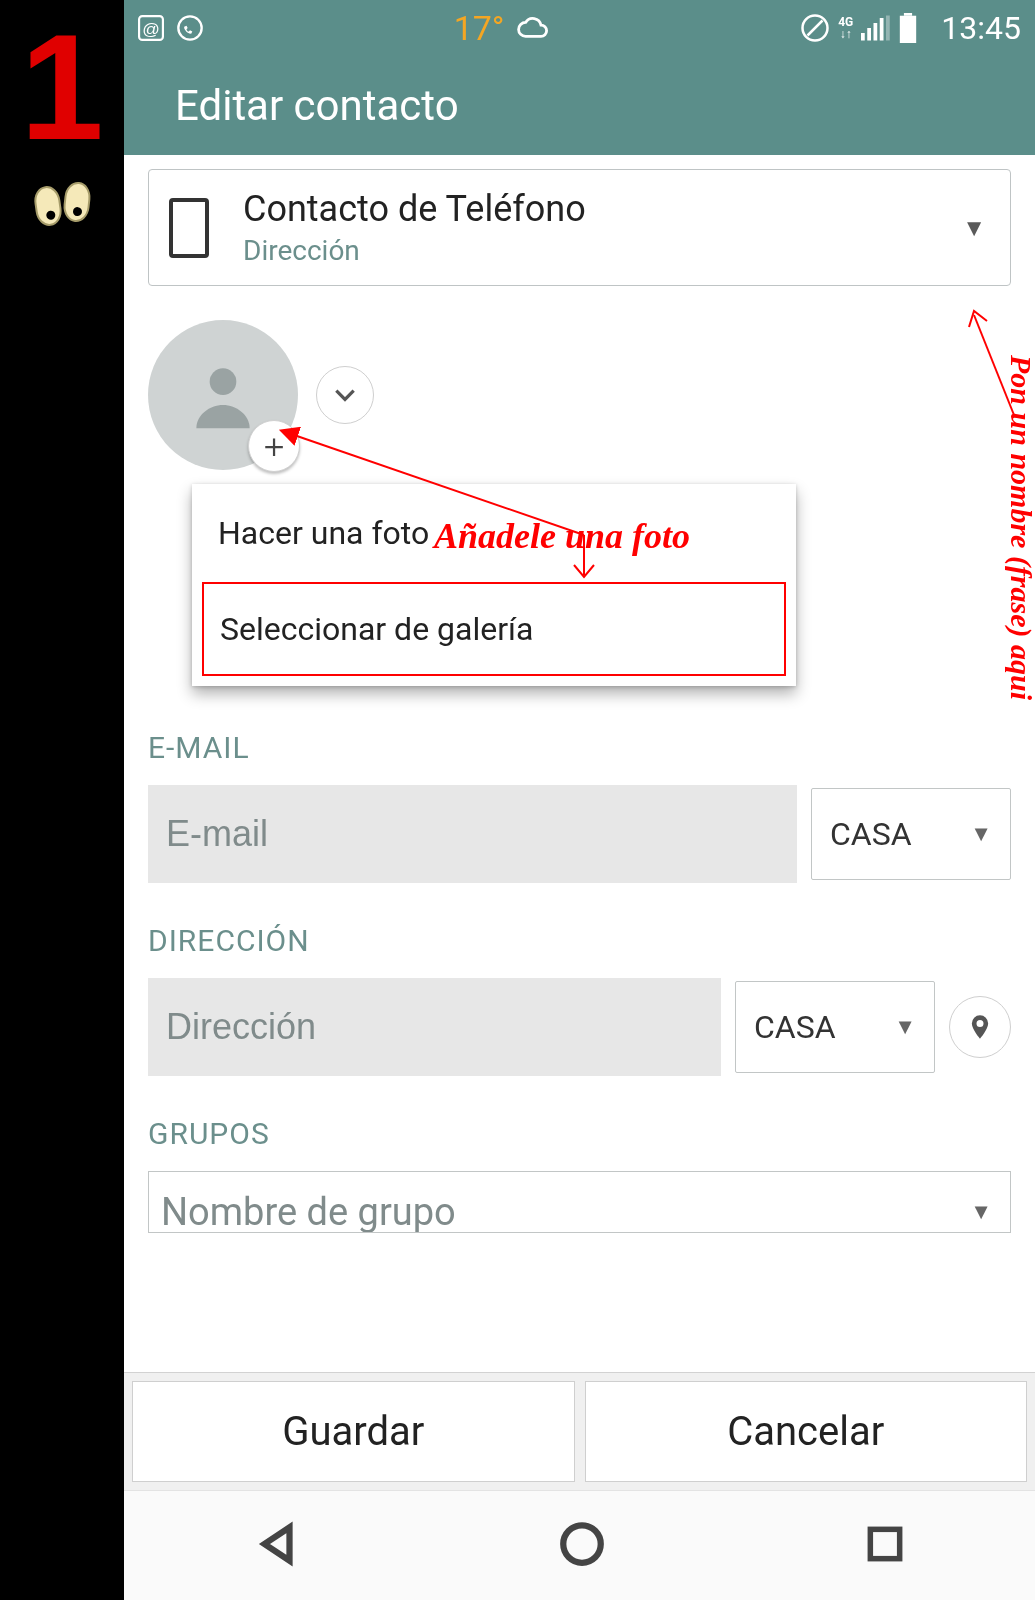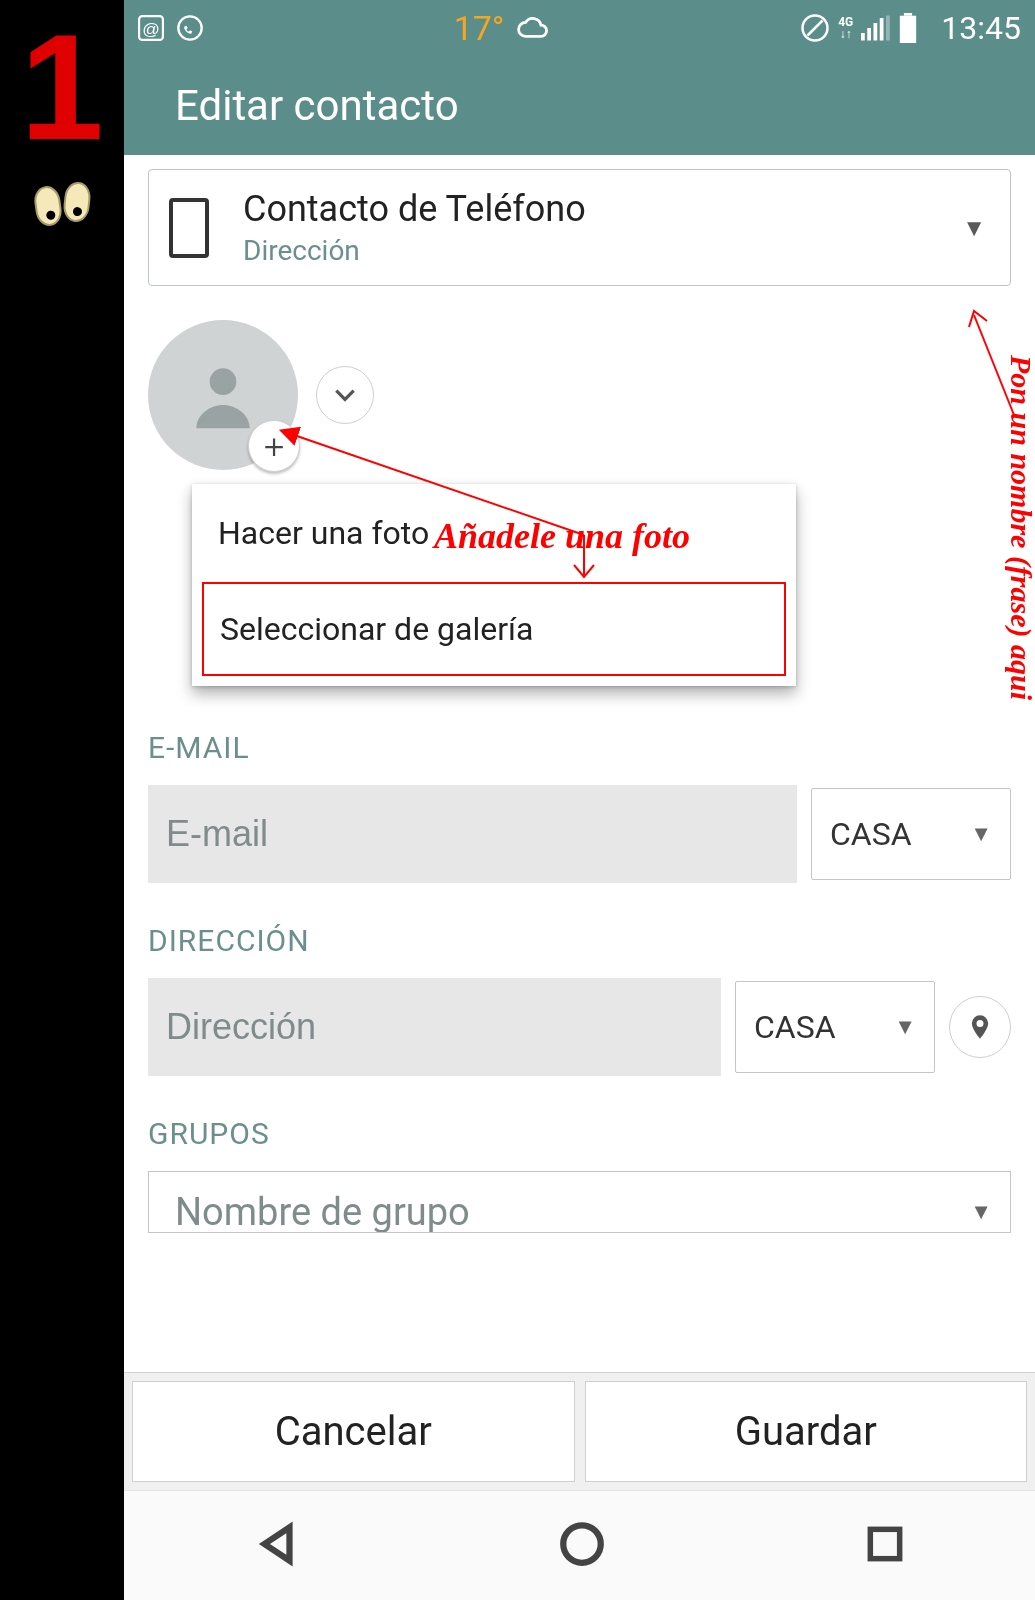--- a/index.html
+++ b/index.html
@@ -205,21 +205,21 @@
   .pin-btn {
     width:62px; height:62px; border-radius:50%;
     border:1px solid #cfcfcf;
     display:flex; align-items:center; justify-content:center;
   }
   .pin-btn svg { fill:#555;}
 
   .group-select {
     border:1px solid #c2c6c6;
     display:flex; align-items:center; justify-content:space-between;
-    padding: 24px 18px 4px 26px;
+    padding: 24px 18px 4px 12px;
     font-size:38px; color:#808b8b;
     margin-top: 20px;
     height: 62px;
     overflow:hidden;
   }
 
   
   .bottom-btns {
     display:flex;
     background:#f0f0f0;
@@ -421,22 +421,22 @@
     </svg>
 
     <svg class="arrow-svg" style="right:6px; top:150px;" width="70" height="120">
       <path d="M55 110 L15 10" stroke="#ff0000" stroke-width="2" fill="none"></path>
       <path d="M10 22 L15 6 L28 16" stroke="#ff0000" stroke-width="2" fill="none"></path>
     </svg>
 
   </div>
 
   <div class="bottom-btns">
+    <div class="action-btn">Guardar</div>
     <div class="action-btn">Cancelar</div>
-    <div class="action-btn">Guardar</div>
   </div>
 
   <div class="nav-bar">
     <span>
       <svg width="50" height="50" viewBox="0 0 24 24">
           <path d="M18 4 L6 12 L18 20 Z" fill="none"></path>
         </svg>
     </span>
     <span>
       <svg width="50" height="50" viewBox="0 0 24 24">

